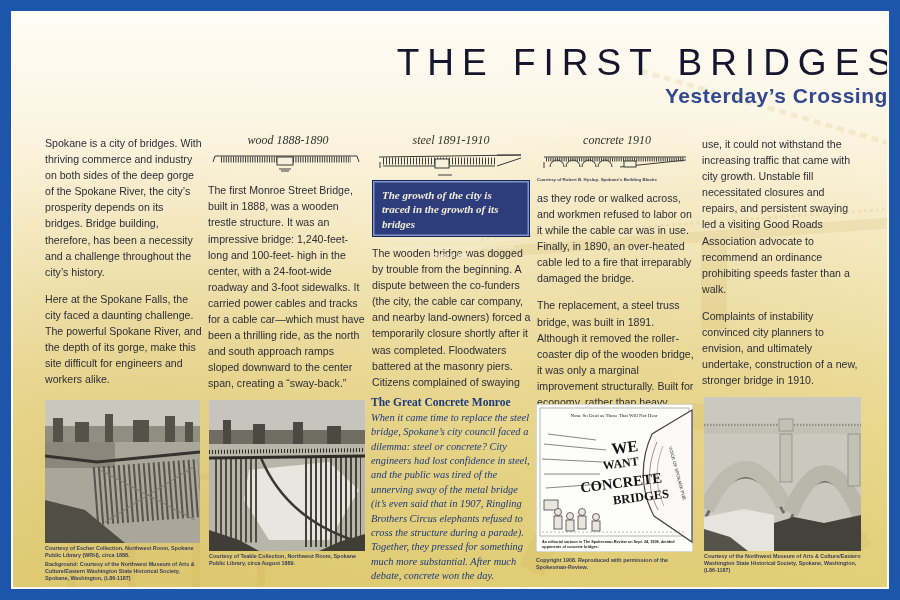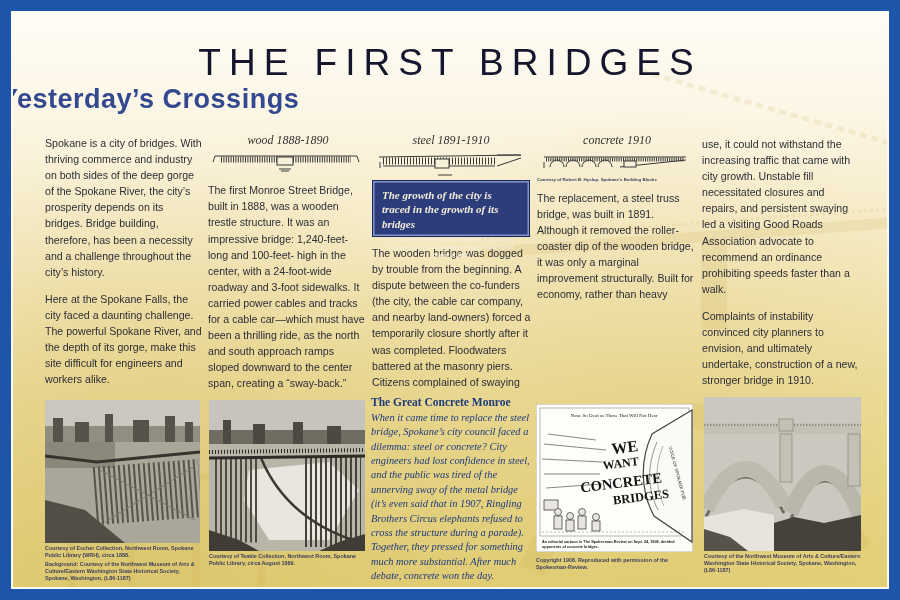--- a/index.html
+++ b/index.html
@@ -4,24 +4,24 @@
 <style>
   html,body{margin:0;padding:0;background:#ffffff;}
   .stage{position:relative;width:900px;height:600px;overflow:hidden;
          font-family:"Liberation Sans",sans-serif;
          background:
            radial-gradient(circle at 18% 88%, rgba(210,184,100,.45), transparent 42%),
            radial-gradient(circle at 72% 80%, rgba(216,192,110,.35), transparent 46%),
            linear-gradient(180deg,#fffdf8 0%,#fcf6e6 18%,#f5e9c0 42%,#ecdc96 68%,#e3d074 100%);}
   .frame{position:absolute;inset:0;border:11px solid #1d55aa;box-shadow:inset 0 0 0 2px #fbfaf2;pointer-events:none;z-index:60;}
   .ghost{position:absolute;left:11px;top:11px;z-index:0;opacity:.15;}
-  .title{position:absolute;left:0;top:42px;width:100%;text-align:center;z-index:2;
+  .title{position:absolute;left:0;top:42px;width:100%;text-align:right;z-index:2;
          font-size:37px;letter-spacing:8px;color:#15152d;font-weight:400;}
-  .subtitle{position:absolute;left:0;top:84px;width:100%;text-align:left;z-index:2;
-            font-size:27px;font-weight:bold;color:#32498f;letter-spacing:.5px;}
+  .subtitle{position:absolute;left:0;top:84px;width:100%;text-align:right;z-index:2;
+            font-size:21px;font-weight:bold;color:#32498f;letter-spacing:.5px;}
   .col{position:absolute;width:160px;font-size:10.6px;line-height:1.52;color:#2d2d36;z-index:2;}
   .col p{margin:0 0 11px 0;}
   .diag-label{font-style:italic;font-family:"Liberation Serif",serif;font-size:12px;color:#33332f;text-align:center;margin-bottom:1px;}
   .diag-credit{font-size:4.4px;font-weight:bold;color:#3a3f58;margin:1px 0 6px 0;}
   .quote-box{position:absolute;left:372px;top:180px;width:158px;height:57px;z-index:3;
              background:#2d3d7c;border:1px solid #16265c;box-shadow:inset 0 0 0 1.5px #8494c4;
              box-sizing:border-box;padding:7px 9px 5px 9px;color:#f2ecd9;}
   .quote-text{font-family:"Liberation Serif",serif;font-style:italic;font-weight:bold;font-size:11px;line-height:1.3;}
   .quote-attr{font-size:5.3px;font-weight:bold;text-align:center;margin-top:5px;line-height:1.5;}
   .debate{position:absolute;left:371px;top:396px;width:160px;z-index:3;color:#1d3a7c;}
@@ -99,20 +99,21 @@
     <div class="diag-label">concrete 1910</div>
     <svg class="diag" width="156" height="26" viewBox="0 0 150 26">
       <line x1="4" y1="7" x2="146" y2="7" stroke="#3a3a3a" stroke-width="1"></line>
       <line x1="6" y1="9.5" x2="144" y2="9.5" stroke="#3a3a3a" stroke-width="4" stroke-dasharray="1,1.2"></line>
       <path d="M10,17 a7,7 0 0 1 14,0 M26,17 a7,7 0 0 1 14,0 M42,17 a7,7 0 0 1 14,0 M58,17 a7,7 0 0 1 14,0" stroke="#3a3a3a" stroke-width="1" fill="none"></path>
       <line x1="80" y1="17" x2="146" y2="10" stroke="#3a3a3a" stroke-width="1"></line>
       <rect x="84" y="11" width="12" height="6" fill="#f7f0d8" stroke="#3a3a3a" stroke-width="1"></rect>
       <line x1="4" y1="12" x2="4" y2="18" stroke="#3a3a3a" stroke-width="1"></line>
     </svg>
     <div class="diag-credit">Courtesy of Robert B. Hyslop, Spokane’s Building Blocks</div>
+    <p>as they rode or walked across, and workmen refused to labor on it while the cable car was in use. Finally, in 1890, an over-heated cable led to a fire that irreparably damaged the bridge.</p>
     <p>The replacement, a steel truss bridge, was built in 1891. Although it removed the roller-coaster dip of the wooden bridge, it was only a marginal improvement structurally. Built for economy, rather than heavy</p>
   </div>
 
   <div class="col" style="left:702px;top:136px;width:160px;">
     <p>use, it could not withstand the increasing traffic that came with city growth. Unstable fill necessitated closures and repairs, and persistent swaying led a visiting Good Roads Association advocate to recommend an ordinance prohibiting speeds faster than a walk.</p>
     <p>Complaints of instability convinced city planners to envision, and ultimately undertake, construction of a new, stronger bridge in 1910.</p>
   </div>
 
   <div class="debate">
     <div class="debate-h">The Great Concrete Monroe</div>

